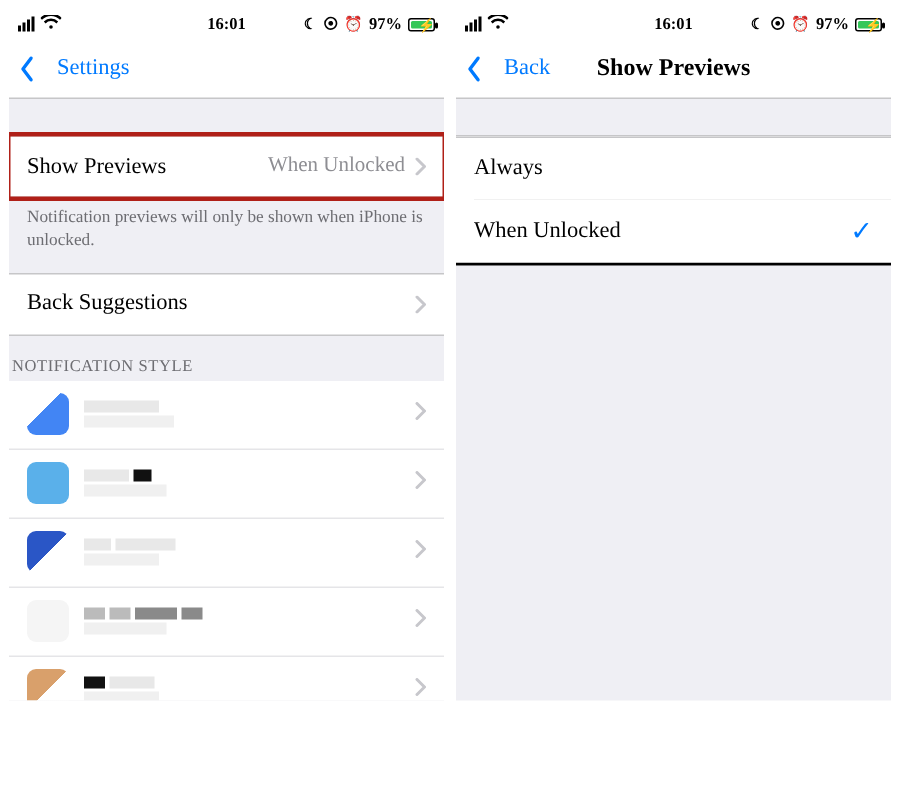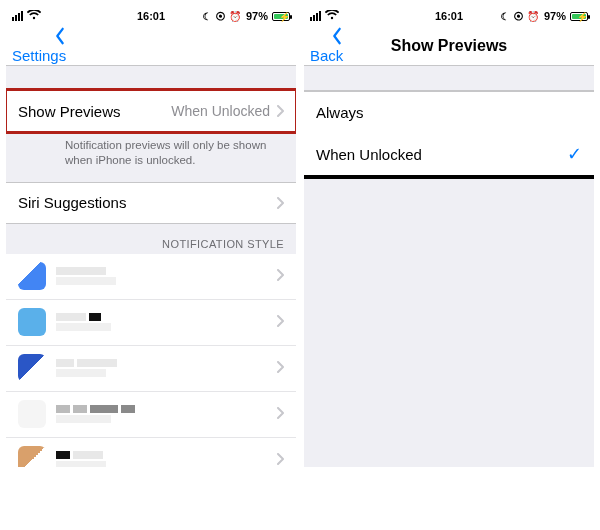--- a/index.html
+++ b/index.html
@@ -1,64 +1,64 @@
 <!DOCTYPE html>
 <html><head>
 <meta charset="utf-8">
 <style>
   * { box-sizing: border-box; margin: 0; padding: 0; }
   html, body { width: 600px; height: 530px; font-family: -apple-system, "Helvetica Neue", Arial, sans-serif; background:#fff; }
-  .wrap { display:flex; width:600px; height:473px; background:#fff; padding:6px 6px; gap:8px; }
+  .wrap { display:flex; width:600px; height:473px; background:#fff; padding:6px 6px; gap:8px;font-family:Liberation Serif, serif; }
   .phone { flex:1; background:#efeff4; display:flex; flex-direction:column; overflow:hidden; position:relative; }
   
   .status { height:20px; background:#fff; display:flex; align-items:center; justify-content:space-between; padding:0 6px; font-size:11px; font-weight:600; }
   .status .l, .status .r { display:flex; align-items:center; gap:4px; }
   .status .c { position:absolute; left:50%; transform:translateX(-50%); font-size:11px; font-weight:700; }
   .bars { display:flex; align-items:flex-end; gap:1px; }
   .bars i { width:2px; background:#000; display:block; }
   .bars i:nth-child(1){height:4px} .bars i:nth-child(2){height:6px} .bars i:nth-child(3){height:8px} .bars i:nth-child(4){height:10px}
   .wifi { font-size:12px; }
   .moon, .alarm, .bolt { font-size:10px; }
   .batt { display:inline-flex; align-items:center; gap:1px;}
   .batt .body{ width:18px; height:9px; border:1px solid #000; border-radius:2px; position:relative;}
   .batt .body::after{ content:""; position:absolute; right:-3px; top:2px; width:2px; height:4px; background:#000; border-radius:1px;}
   .batt .fill{ position:absolute; left:1px; top:1px; bottom:1px; width:90%; background:#34c759; border-radius:1px;}
   .batt .lt{ position:absolute; left:6px; top:-1px; font-size:9px; color:#000;}
   
   .nav { height:40px; background:#fff; border-bottom:1px solid #c6c6c8; display:flex; align-items:center; justify-content:center; position:relative; }
   .nav .title { font-size:16px; font-weight:600; }
-  .nav .back { position:absolute; left:6px; display:flex; align-items:flex-end; color:#007aff; font-size:15px; gap:2px;flex-direction:column; }
+  .nav .back { position:absolute; left:6px; display:flex; align-items:flex-start; color:#007aff; font-size:15px; gap:14px; }
   .nav .back svg { width:12px; height:18px; }
   
   .scroll { flex:1; overflow:hidden; }
   .spacer { height:24px; }
   .cell { background:#fff; border-top:1px solid #c6c6c8; border-bottom:1px solid #c6c6c8; min-height:42px; display:flex; align-items:center; padding:0 12px; position:relative; font-size:15px; }
   .cell + .cell { border-top:none; }
   .cell .label { flex:1; color:#000; }
   .cell .value { color:#8e8e93; font-size:14px; margin-right:6px;}
   .cell .chev { color:#c7c7cc; }
   .cell .chev svg { width:8px; height:12px; display:block;}
   .cell .check { color:#007aff; font-size:18px; }
-  .footer { padding:6px 12px 14px; font-size:11.5px; color:#6d6d72; line-height:1.3;margin-left:47px; }
-  .header { padding:14px 12px 4px; font-size:11px; color:#6d6d72; letter-spacing:0.4px;text-align:right; }
+  .footer { padding:6px 12px 14px; font-size:11.5px; color:#6d6d72; line-height:1.3; }
+  .header { padding:14px 2px 4px; font-size:11px; color:#6d6d72; letter-spacing:0.4px; }
   .highlight { outline:3px solid #b02018; outline-offset:-1px; position:relative; z-index:2;}
   
   .approw { background:#fff; border-bottom:1px solid #e5e5e8; height:46px; display:flex; align-items:center; padding:0 12px; gap:10px; }
   .approw:first-of-type { border-top:1px solid #c6c6c8; }
   .appicon { width:28px; height:28px; border-radius:6px; flex-shrink:0; }
   .appmeta { flex:1; display:flex; flex-direction:column; gap:2px; }
   .pxrow { display:flex; gap:3px; }
   .px { height:8px; background:#d0d0d0; }
   .approw .chev { color:#c7c7cc; }
   
   .group .cell:not(:last-child)::after {
     content:""; position:absolute; left:12px; right:0; bottom:-1px; height:1px; background:#c6c6c8;
   }
   .group .cell { border-bottom:none; }
-  .group { border-top:1px solid #c6c6c8; border-bottom:4px solid #000000; background:#fff;}
+  .group { border-top:1px solid #c6c6c8; border-bottom:2px solid #000000; background:#fff;}
 </style>
 </head>
 <body>
 
 <div class="wrap">
 
   <div class="phone">
     <div class="status">
       <div class="l">
         <span class="bars">
@@ -105,21 +105,21 @@
         <span class="value">When Unlocked</span>
         <span class="chev">
             <svg viewBox="0 0 8 12">
               <path d="M2 1l5 5-5 5" stroke="#c7c7cc" stroke-width="2" fill="none" stroke-linecap="round" stroke-linejoin="round"></path>
             </svg>
           </span>
       </div>
       <div class="footer">Notification previews will only be shown when iPhone is unlocked.</div>
 
       <div class="cell">
-        <span class="label">Siri Suggestions</span>
+        <span class="label">Back Suggestions</span>
         <span class="chev">
             <svg viewBox="0 0 8 12">
               <path d="M2 1l5 5-5 5" stroke="#c7c7cc" stroke-width="2" fill="none" stroke-linecap="round" stroke-linejoin="round"></path>
             </svg>
           </span>
       </div>
 
       <div class="header">NOTIFICATION STYLE</div>
 
       <div class="approw">

